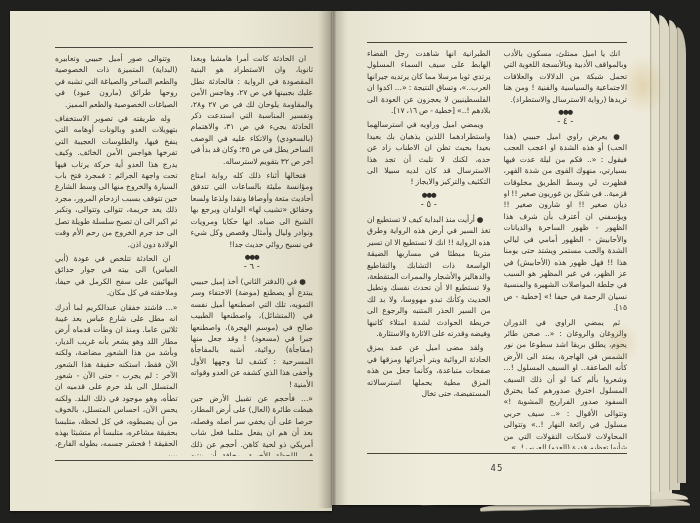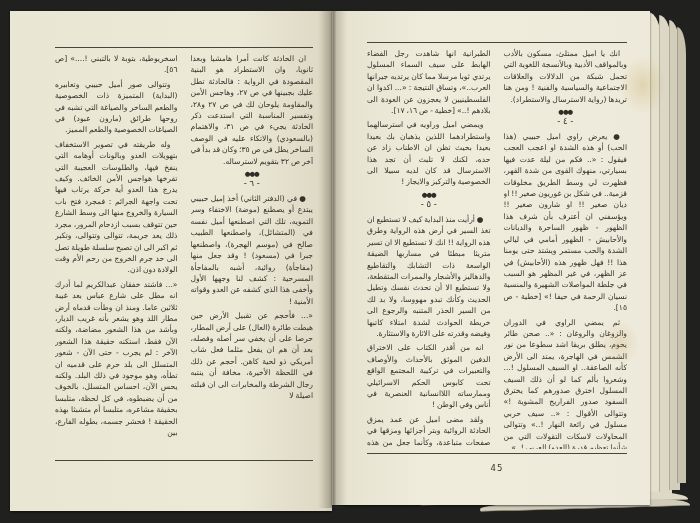--- a/index.html
+++ b/index.html
@@ -78,31 +78,32 @@
   <div class="edge edge-4"></div>
   <div class="edge bottom-stack-1"></div>
   <div class="edge bottom-stack-2"></div>
 
   <div class="page page-left">
     <div class="textblock tb-left">
       <div class="rule rule-top"></div>
       <div class="columns cols-left-page">
         <div class="col">
           <p class="para">ان الحادثة كانت أمرا هامشيا وبعدا ثانويا، وان الاستطراد هو البنية المقصودة في الرواية : فالحادثة تطل عليك بجبينها في ص ٢٧، وهاجس الأمن والمقاومة يلوحان لك في ص ٢٧ و٢٨، وتفسير المناسبة التي استدعت ذكر الحادثة يجيء في ص ٣١، والاهتمام (بالسعودي) والاتكاء عليه في الوصف الساخر يطل في ص ٣٥؛ وكان قد بدأ في آخر ص ٣٢ بتقويم لاسترساله.</p>
+          <p class="para">فتخالها أثناء ذلك كله رواية امتاع ومؤانسة مليئة بالساعات التي تتدفق أحاديث متعة وأوصافا ونقدا ولذعا ولسعا وحقائق «تشيب لها» الولدان ويرجع بها الشيخ الى صباه. انها حكايا ومرويات ونوادر وليال وأمثال وقصص وكل شيء في نسيج روائي حديث جدا!</p>
           <div class="sep">
             <div class="sep-dots">●●●</div>
             <div class="sep-num">- ٦ -</div>
           </div>
           <p class="para">● في (الدفتر الثاني) أخذ إميل حبيبي يبتدع أو يصطنع (موضة) الاختفاء وسر التمويه، تلك التي اصطنعها أميل نفسه في (المتشائل)، واصطنعها الطبيب صالح في (موسم الهجرة)، واصطنعها جبرا في (مسعود) ! وقد جعل منها (مفاجأة) روائية، أشبه بالمفاجأة المسرحية : كشف لنا وجهها الأول وأخفى هذا الذي كشفه عن العدو وقواته الأمنية !</p>
           <p class="para quote">«... فأحجم عن تقبيل الأرض حين هبطت طائرة (العال) على أرض المطار، حرصا على أن يخفي سر أصله وفصله، بعد أن هم ان يفعل مثلما فعل شاب أمريكي ذو لحية كاهن. أحجم عن ذلك في اللحظة الأخيرة، مخافة أن ينتبه رجال الشرطة والمخابرات الى ان قبلته اصيلة لا</p>
         </div>
         <div class="col">
-          <p class="para quote">اسخريوطية، بتوبة لا بالتبني !....» [ص ٥٦].</p>
           <p class="para">وتتوالى صور أميل حبيبي وتعابيره (البداية) المتميزة ذات الخصوصية والطعم الساخر والصياغة التي تشبه في روحها طرائق (مارون عبود) في الصياغات الخصوصية والطعم المميز.</p>
           <p class="para">وله طريقته في تصوير الاستخفاف بتهويلات العدو وبالونات أوهامه التي ينفخ فيها، والطلوسات العجيبة التي تفرخها هواجس الأمن الخائف. وكيف يدرج هذا العدو أية حركة يرتاب فيها تحت واجهة الجرائم : فمجرد فتح باب السيارة والخروج منها الى وسط الشارع حين تتوقف بسبب ازدحام المرور، مجرد ذلك يعد جريمة، تتوالى وتتوالى، وتكبر ثم اكبر الى ان تصبح سلسلة طويلة تصل الى حد جرم الخروج من رحم الأم وقت الولادة دون اذن.</p>
+          <p class="para">ان الحادثة تتلخص في عودة (أبي العباس) الى بيته في جوار حدائق البهائيين على سفح الكرمل في حيفا، وملاحقته في كل مكان.</p>
           <p class="para quote">«... فاشتد خفقان عبدالكريم لما أدرك انه مطل على شارع عباس بعد غيبة ثلاثين عاما. ومنذ ان وطأت قدماه أرض مطار اللد وهو يشعر بأنه غريب الديار، وبأشد من هذا الشعور مضاضة، ولكنه الآن فقط، استكنه حقيقة هذا الشعور الآخر : لم يجرب - حتى الآن - شعور المتسلل الى بلد حرم على قدميه ان تطأه، وهو موجود في ذلك البلد. ولكنه يحس الآن، احساس المتسلل، بالخوف من أن يضبطوه، في كل لحظة، متلبسا بحقيقة مشاعره، متلبسا أم متشبثا بهذه الحقيقة ! فحشر جسمه، بطوله الفارع، بين</p>
         </div>
       </div>
       <div class="rule rule-bottom"></div>
     </div>
   </div>
 
   <div class="page page-right">
     <div class="textblock tb-right">
       <div class="rule rule-top"></div>
@@ -112,27 +113,26 @@
           <div class="sep">
             <div class="sep-dots">●●●</div>
             <div class="sep-num">- ٤ -</div>
           </div>
           <p class="para">● يعرض راوي اميل حبيبي (هذا الحب) أو هذه الشدة او اعجب العجب فيقول : «.. فكم من ليلة عدت فيها بسيارتي، منهوك القوى من شدة القهر، فظهرت لي وسط الطريق مخلوقات قزمية.. في شكل بن غوريون صغير !! او ديان صغير !! او شارون صغير !! ويؤسفني ان أعترف بأن شرف هذا الظهور - ظهور الساحرة والديانات والأحابيش - الظهور أمامي في ليالي الشدة والحب مستمر ويشتد حتى يومنا هذا !! فهل ظهور هذه (الأحابيش) في عز الظهر، في غير المظهر هو السبب في جلطة المواصلات الشهيرة والمنسية نسيان الرحمة في حيفا !» [خطية - ص ١٥].</p>
           <p class="para">ثم يمضي الراوي في الدوران والزوغان والروغان : «.. صحن طائر يحوم، يطلق بريقا اشد سطوعا من نور الشمس في الهاجرة، يمتد الى الأرض كأنه الصاعقة.. او السيف المسلول !... وشعروا بألم كما لو أن ذلك السيف المسلول اخترق صدورهم كما يخترق السفود صدور الفراريج المشوية !» وتتوالى الأقوال : «.. سيف حربي مسلول في رائعة النهار !..» وتتوالى المحاولات لاسكات التقولات التي من شأنها تعظيم قدرة (العدو) العربي !..».</p>
 
         </div>
         <div class="col">
           <p class="para quote">الطبرانية انها شاهدت رجل الفضاء الهابط على سيف السماء المسلول يرتدي ثوبا مرسلا مما كان يرتديه جيرانها العرب..»، وتساق النتيجة : «... اكدوا ان الفلسطينيين لا يعجزون عن العودة الى بلادهم !..» [خطية - ص ١٦، ١٧].</p>
-          <p class="para">ويمضي اميل وراويه في استرسالهما واستطرادهما اللذين يذهبان بك بعيدا بعيدا بحيث تظن ان الاطناب زاد عن حده، لكنك لا تلبث أن تجد هذا الاسترسال قد كان لديه سبيلا الى الخصوصية والتركيز والايجاز !</p>
+          <p class="para">ويمضي اميل وراويه في استرسالهما واستطرادهما اللذين يذهبان بك بعيدا بعيدا بحيث تظن ان الاطناب زاد عن حده، لكنك لا تلبث أن تجد هذا الاسترسال قد كان لديه سبيلا الى التكثيف والتركيز والايجاز !</p>
           <div class="sep">
             <div class="sep-dots">●●●</div>
             <div class="sep-num">- ٥ -</div>
           </div>
           <p class="para">● أرأيت منذ البداية كيف لا تستطيع ان تغذ السير في أرض هذه الرواية وطرق هذه الرواية !! انك لا تستطيع الا ان تسير متريثا مبطئا في مساربها الضيقة الواسعة ذات التشابك والتقاطيع والدهاليز والأشجار والممرات المتقطعة، ولا تستطيع الا أن تحدث نفسك وتطيل الحديث وكأنك تبدو مهووسا، ولا بد لك من السير الحذر المتنبه والرجوع الى خريطة الحوادث لشدة امتلاء كاتبها وفيضه وقدرته على الاثارة والاستثارة.</p>
-          <p class="para">انه من أقدر الكتاب على الاختراق الدفين الموثق بالأحداث والأوصاف والتعبيرات في تركيبة المجتمع الواقع تحت كابوس الحكم الاسرائيلي وممارساته اللاانسانية العنصرية في أناس وفي الوطن !</p>
           <p class="para">ولقد مضى اميل عن عمد يمزق الحادثة الروائية وبتر أجزائها ومزقها في صفحات متباعدة، وكأنما جعل من هذه المزق مطية يحملها استرسالاته المستفيضة، حتى تخال</p>
         </div>
       </div>
       <div class="rule rule-bottom"></div>
       <div class="page-num">45</div>
     </div>
   </div>
 
   <div class="gutter"></div>
   <div class="stain stain-1"></div>

